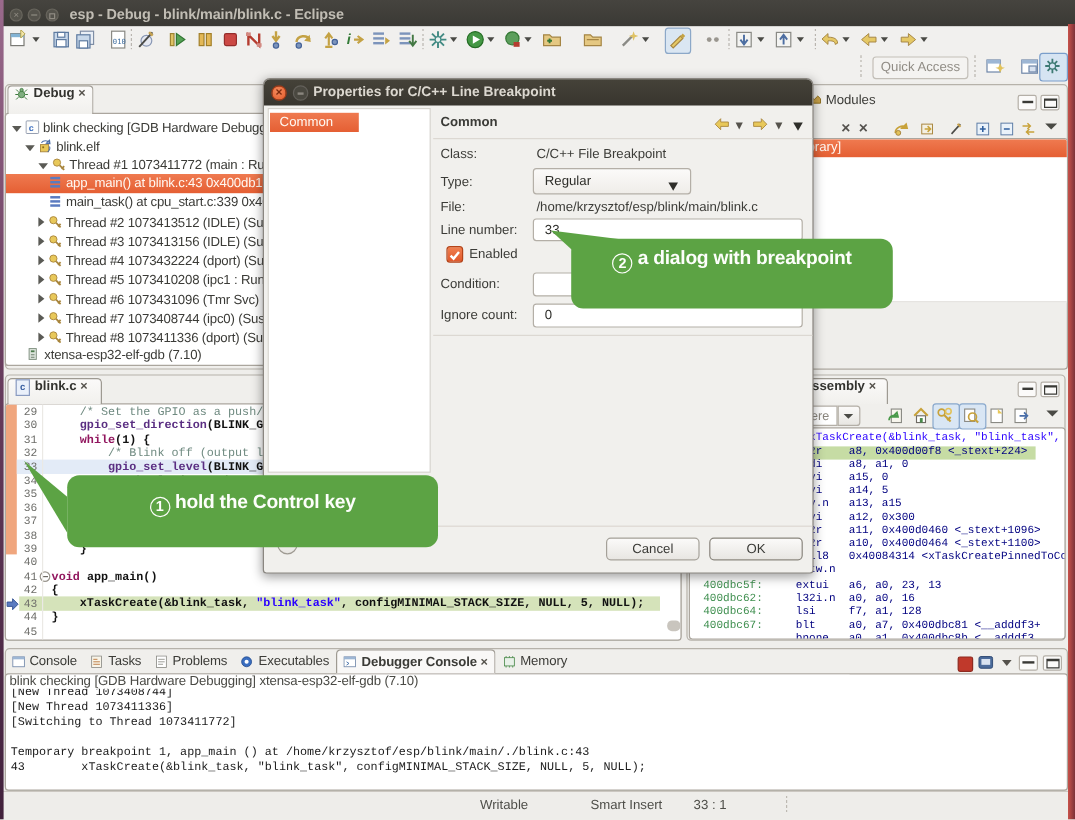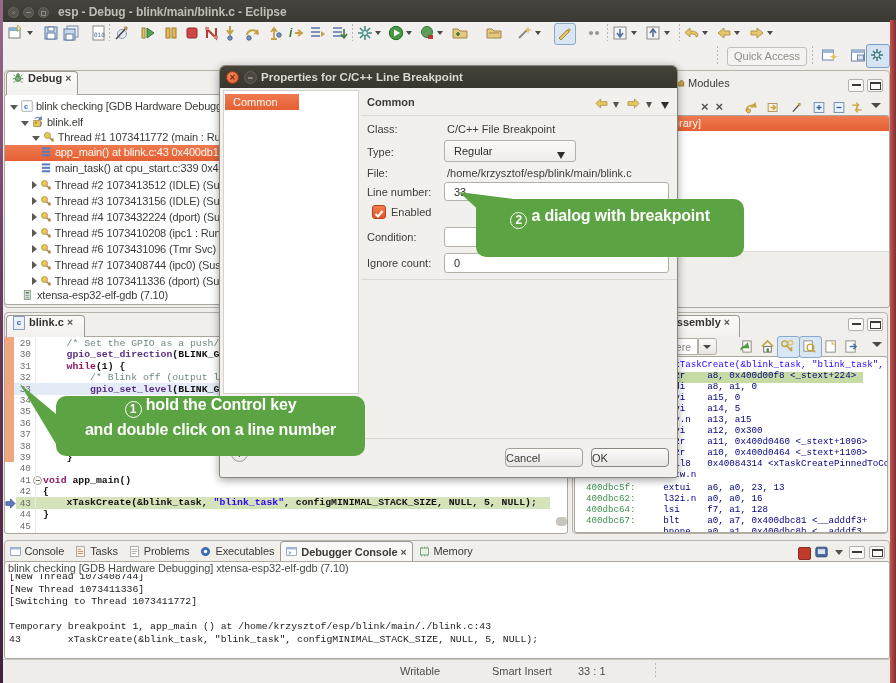--- a/index.html
+++ b/index.html
@@ -12,21 +12,21 @@
 #code .cl{height:11.4px}
 .s11{font-size:11px;color:#3C3C38}
 .tab{position:absolute;background:linear-gradient(#FBFAF9,#F1F0ED);border:1px solid #9E9A92;border-bottom:none;border-radius:4px 4px 0 0;display:flex;font-size:11px;color:#33332F;font-weight:bold;padding:0 6px;box-sizing:border-box}
 .panel{position:absolute;background:#fff;border:1px solid #ABA69E;border-radius:3px;box-sizing:border-box;overflow:hidden}
 .frame{position:absolute;border:1px solid #B6B2AA;border-radius:4px;background:#F0EFEC;box-sizing:border-box;z-index:1}
 .trow{position:absolute;left:0;width:600px;height:16px;font-size:11px;color:#3B3B37;white-space:nowrap;letter-spacing:-.15px}
 .tri-r{display:inline-block;width:0;height:0;border-left:5px solid #5A5A55;border-top:4px solid transparent;border-bottom:4px solid transparent}
 .tri-d{display:inline-block;width:0;height:0;border-top:5px solid #5A5A55;border-left:4px solid transparent;border-right:4px solid transparent}
 .xclose{display:inline-block;font-weight:bold;color:#55524C;font-size:10.5px}
 .fld{position:absolute;background:#fff;border:1px solid #B4AFA7;border-radius:3px;box-sizing:border-box;font-size:11px;color:#2E2E2A}
-.btn{position:absolute;background:linear-gradient(#FBFAF9,#E8E6E2);border:1px solid #A5A199;border-radius:4px;box-sizing:border-box;font-size:11px;color:#3A3A36;}
+.btn{position:absolute;background:linear-gradient(#FBFAF9,#E8E6E2);border:1px solid #A5A199;border-radius:4px;box-sizing:border-box;font-size:11px;color:#3A3A36;text-align:center}
 .callout{position:absolute;background:#5CA344;border-radius:10px;z-index:60;color:#FDFEFB;font-size:16px;font-weight:bold;text-align:center;letter-spacing:-.2px}
 .ic{position:absolute;top:25px;width:16px;height:16px}
 .dd{position:absolute;top:31px;width:0;height:0;border-top:4px solid #4A4A45;border-left:3.5px solid transparent;border-right:3.5px solid transparent}
 .sep{position:absolute;top:24px;width:1px;height:17px;background:repeating-linear-gradient(#B9B5AE 0 2px,transparent 2px 4px)}
 .adr{color:#3F8F4F}
 .ctab{display:inline-flex;align-items:center;font-size:11px;color:#3B3B37;padding:0 5.5px;height:20px;letter-spacing:-.1px}
 
 </style></head>
 <body>
 
@@ -582,19 +582,18 @@
 <svg class="abs" style="left:440px;top:185px;width:90px;height:45px;z-index:60" viewBox="0 0 90 45">
       <path d="M19 7 L82 15 L56 41 Z" fill="#5CA344"></path>
     </svg>
 <div class="callout" style="left:476px;top:199px;width:268px;height:58px">
 <div style="margin-top:8px;line-height:18px"><span style="display:inline-block;width:15px;height:15px;border:1.5px solid #FDFEFB;border-radius:50%;font-size:12px;line-height:15px;vertical-align:-3px">2</span> a dialog with breakpoint</div>
 </div>
 <svg class="abs" style="left:12px;top:378px;width:60px;height:70px;z-index:60" viewBox="0 0 60 70">
       <path d="M8 6 L44 36 L44 66 Z" fill="#5CA344"></path>
     </svg>
 <div class="callout" style="left:56px;top:396px;width:309px;height:60px">
-<div style="line-height:18px"><span style="display:inline-block;width:15px;height:15px;border:1.5px solid #FDFEFB;border-radius:50%;font-size:12px;line-height:15px;vertical-align:-3px">1</span> hold the Control key</div>
-<div style="margin-top:3px;line-height:18px">and double click on a line number</div>
+<div style="margin-top:14px;line-height:18px"><span style="display:inline-block;width:15px;height:15px;border:1.5px solid #FDFEFB;border-radius:50%;font-size:12px;line-height:15px;vertical-align:-3px">1</span> hold the Control key</div>
 </div>
 </div>
 
 <div class="abs" style="left:0;top:0;width:3px;height:683px;z-index:80;background:linear-gradient(#9A6A8C,#6B3F60 40%,#41213C)"></div>
 <div class="abs" style="left:890px;top:20px;width:6px;height:663px;z-index:80;background:linear-gradient(90deg,#C8524A,#7A3038)"></div>
 
 </body></html>

